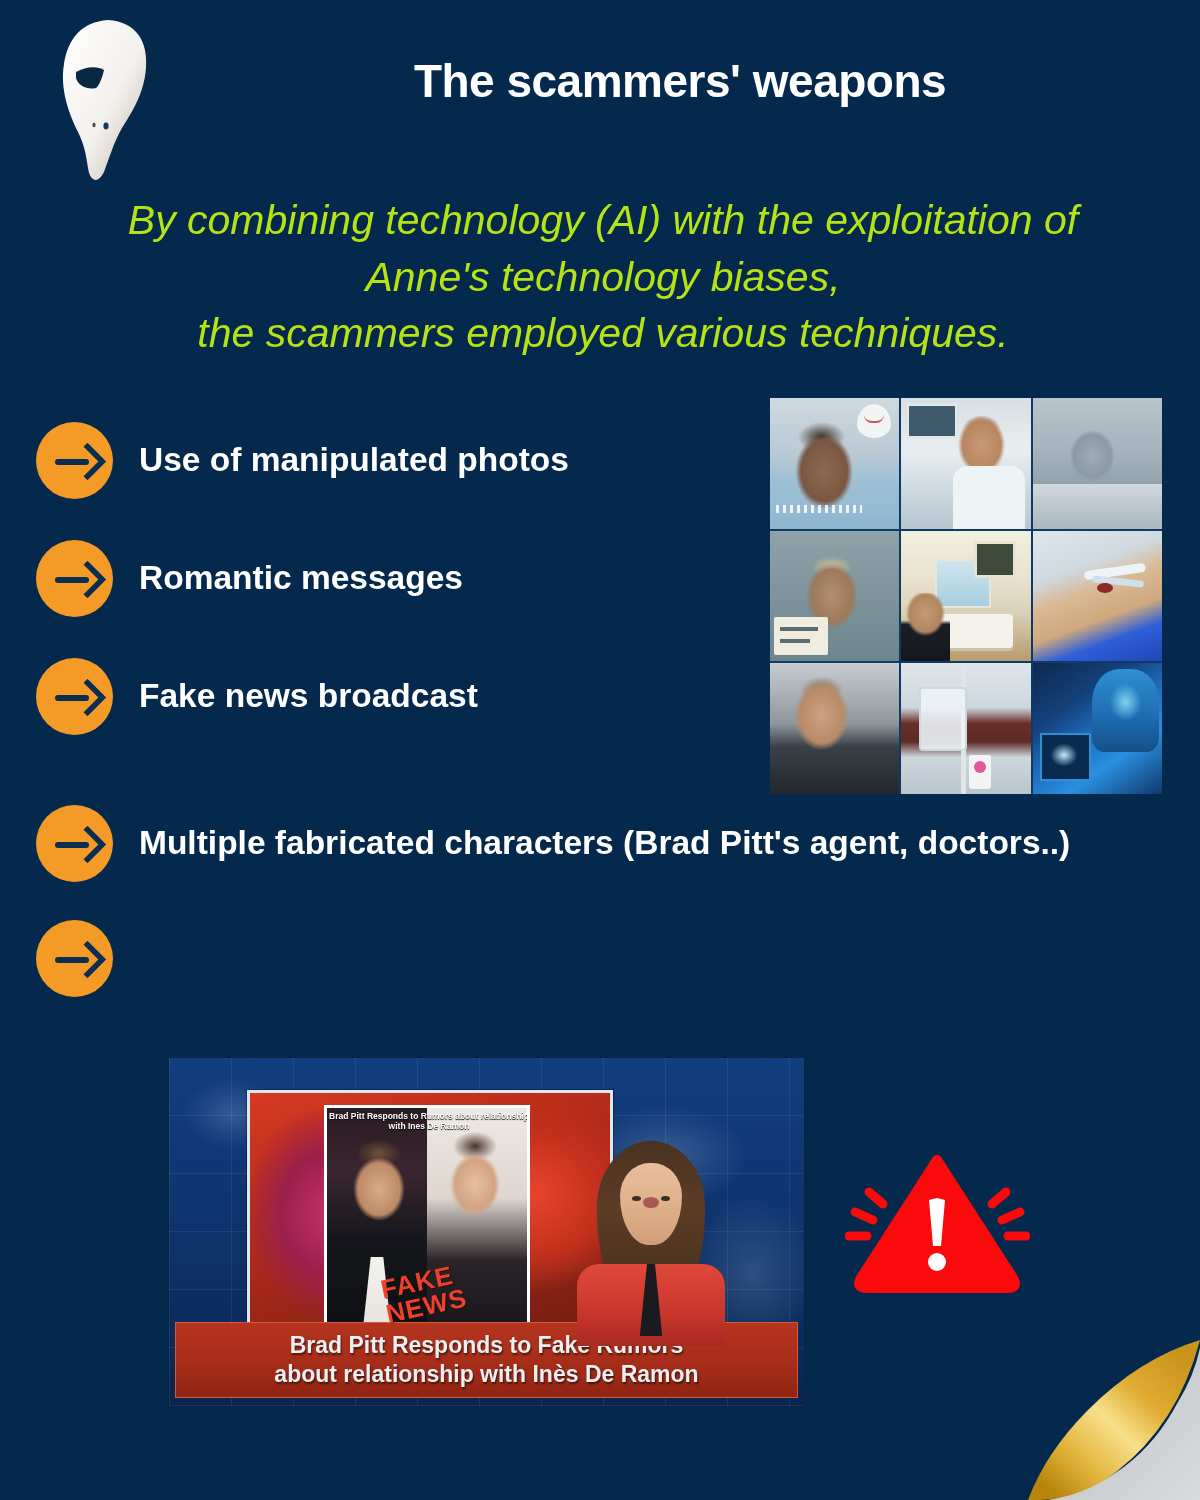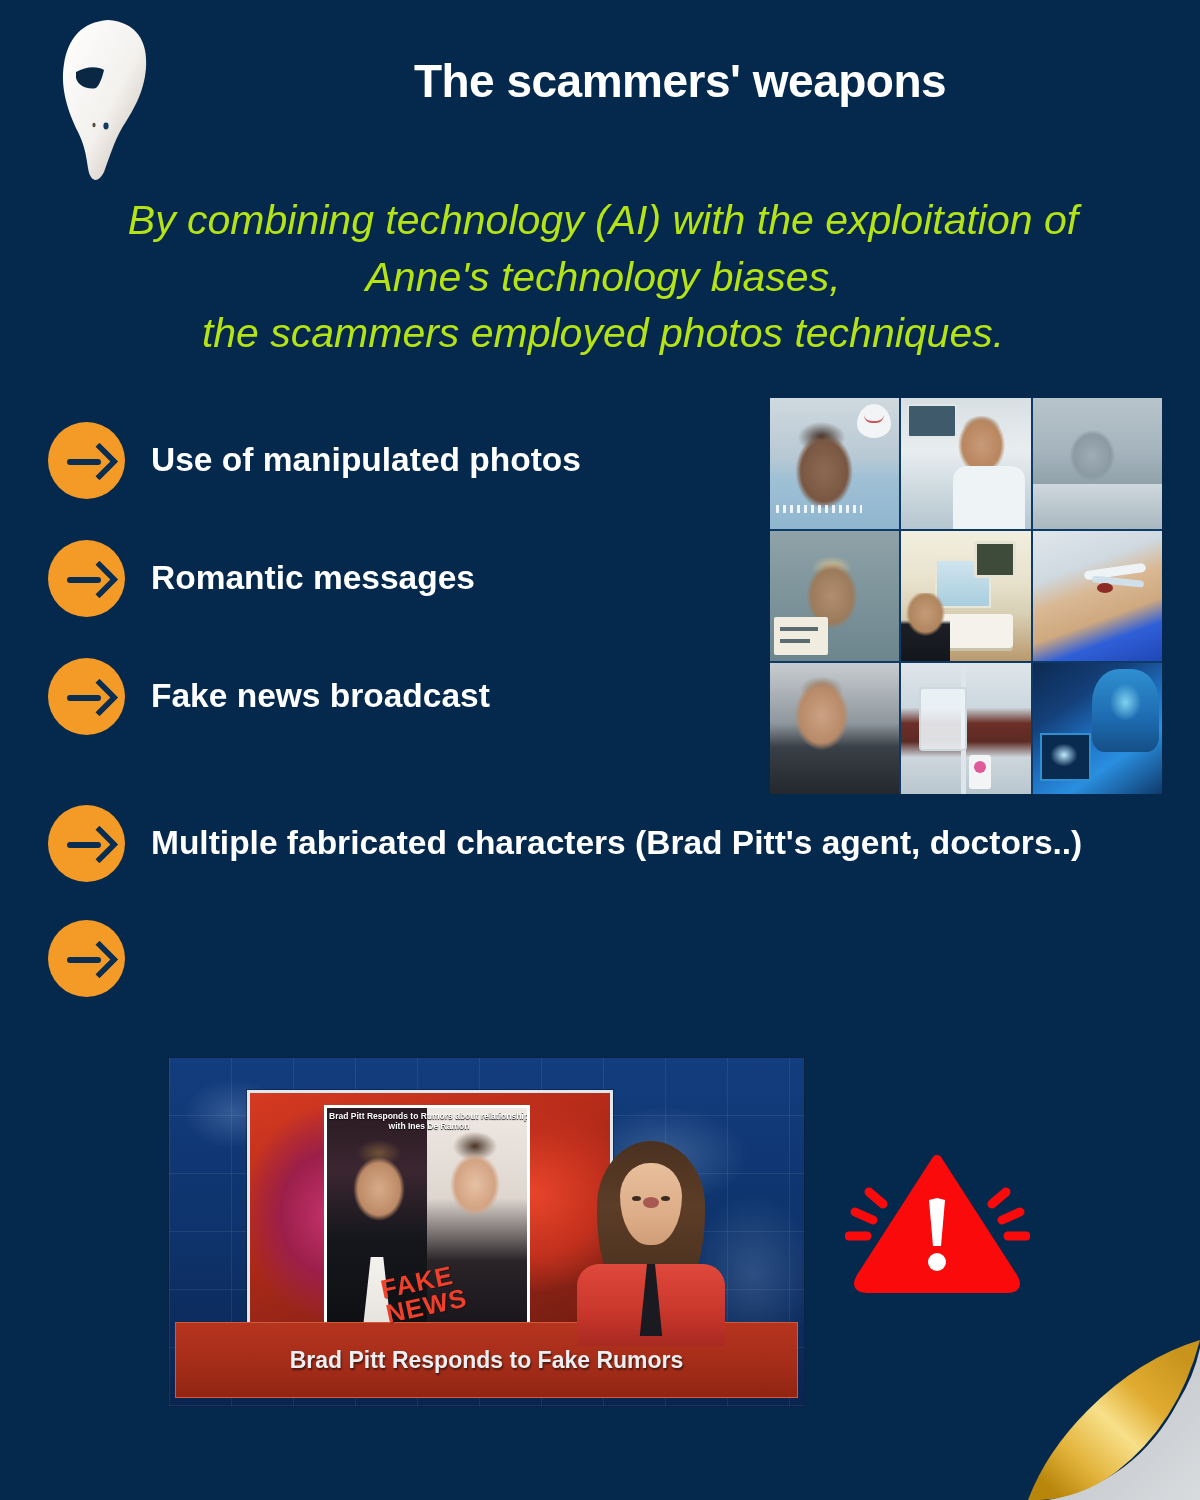--- a/index.html
+++ b/index.html
@@ -53,21 +53,21 @@
     color: #b6e313;
     font-size: 41px;
     font-style: italic;
     line-height: 1.38;
     font-weight: 500;
   }
 
   
   .bullets {
     position: absolute;
-    left: 48px;
+    left: 36px;
     top: 422px;
     width: 1150px;
     text-align: center;
   }
   .bullet {
     display: flex;
     align-items: flex-start;
     margin-bottom: 38px;
   }
   .bullet.b1 { margin-bottom: 41px; }
@@ -377,21 +377,21 @@
       <ellipse cx="62" cy="110" rx="2.6" ry="3.4" fill="#123a5e"></ellipse>
       <ellipse cx="50" cy="109" rx="1.6" ry="2.2" fill="#5a4a3c"></ellipse>
     </svg>
   </div>
 
   <div class="title">The scammers' weapons</div>
 
   <div class="subtitle">
     <div>By combining technology (AI) with the exploitation of</div>
     <div>Anne's technology biases,</div>
-    <div>the scammers employed photos techniques.</div>
+    <div>the scammers employed various techniques.</div>
   </div>
 
   <div class="bullets">
 
     <div class="bullet b1 short">
       <span class="arrow-icon"></span>
       <span class="bullet-text">Use of manipulated photos</span>
     </div>
 
     <div class="bullet b2 short">
@@ -470,20 +470,21 @@
 
     <div class="anchor">
       <span class="jacket"></span>
       <span class="hair"></span>
       <span class="face"></span>
       <span class="mouth"></span>
     </div>
 
     <div class="banner">
       <div class="line">Brad Pitt Responds to Fake Rumors</div>
+      <div class="line">about relationship with Inès De Ramon</div>
     </div>
   </div>
 
   <div class="warning">
     <svg viewBox="0 0 185 145" xmlns="http://www.w3.org/2000/svg" aria-hidden="true">
       <path d="M92 10 L168 128 Q174 138 162 138 L22 138 Q10 138 16 128 Z" fill="#fa0a0a" stroke="#fa0a0a" stroke-width="10" stroke-linejoin="round"></path>
       <path d="M92 48 L100 50 L96 96 L88 96 L84 50 Z" fill="#ffffff"></path>
       <circle cx="92" cy="112" r="9" fill="#ffffff"></circle>
       <g stroke="#fa0a0a" stroke-width="9" stroke-linecap="round">
         <line x1="24" y1="42" x2="38" y2="54"></line>

